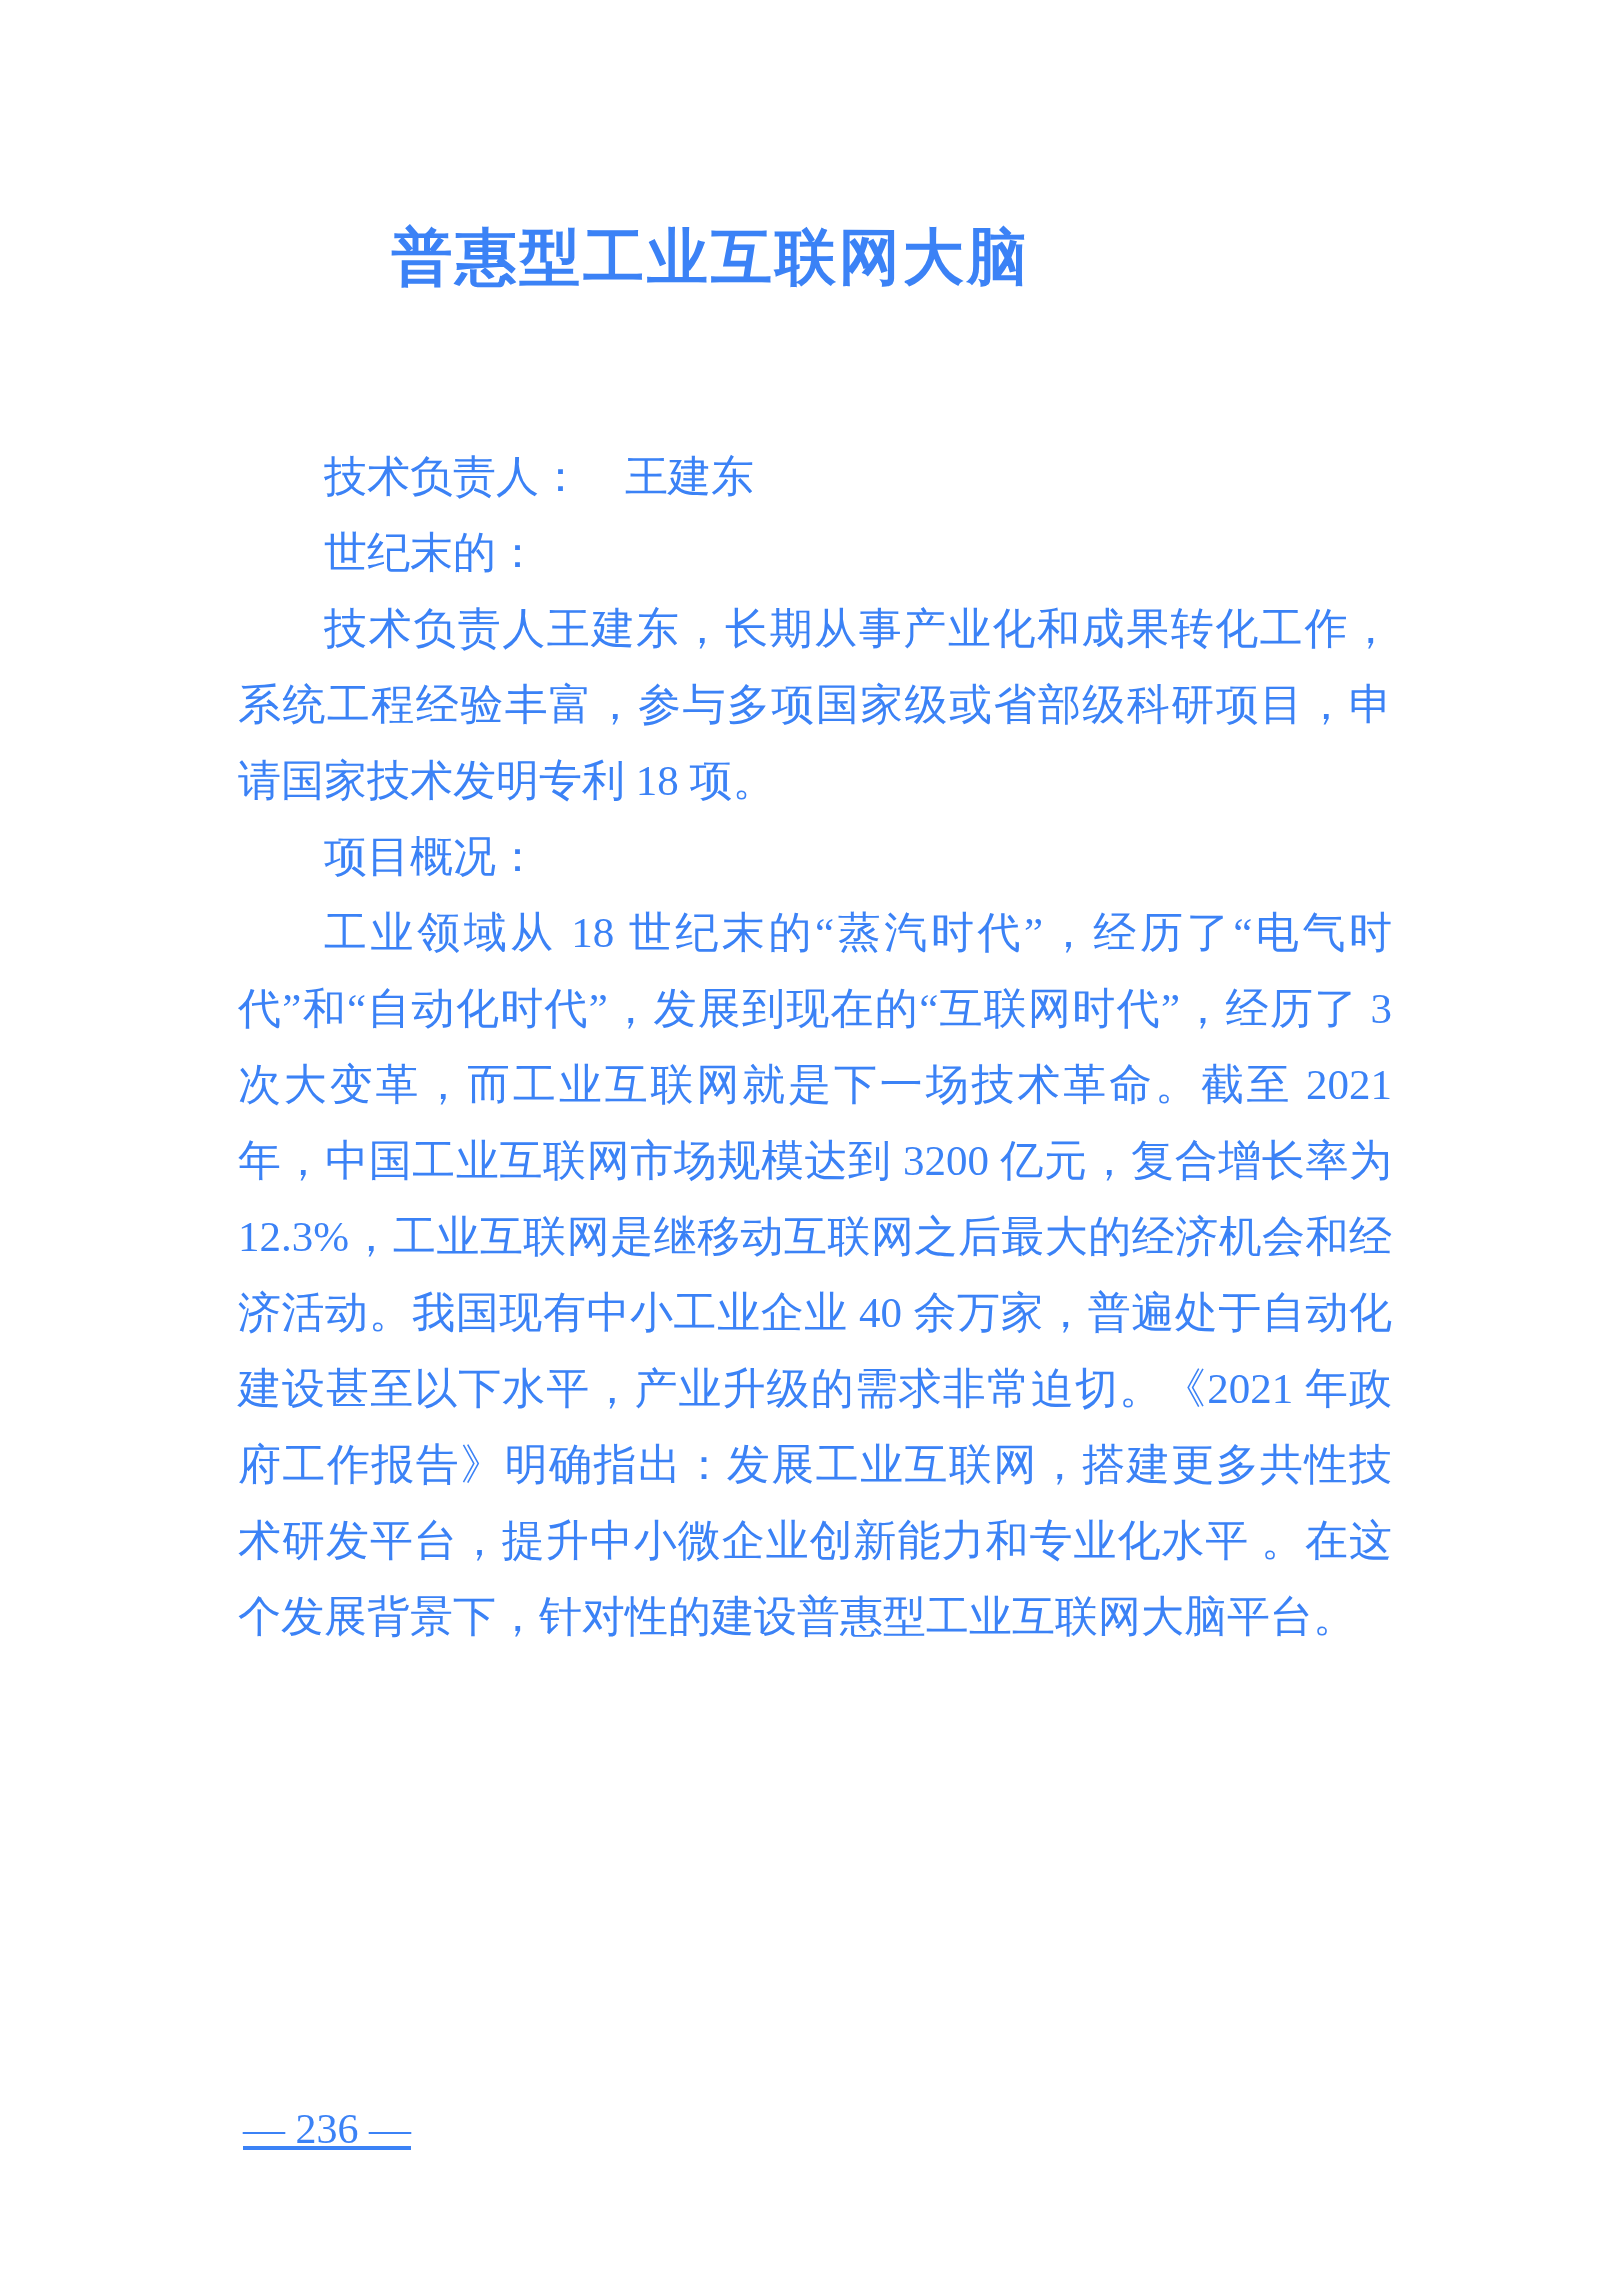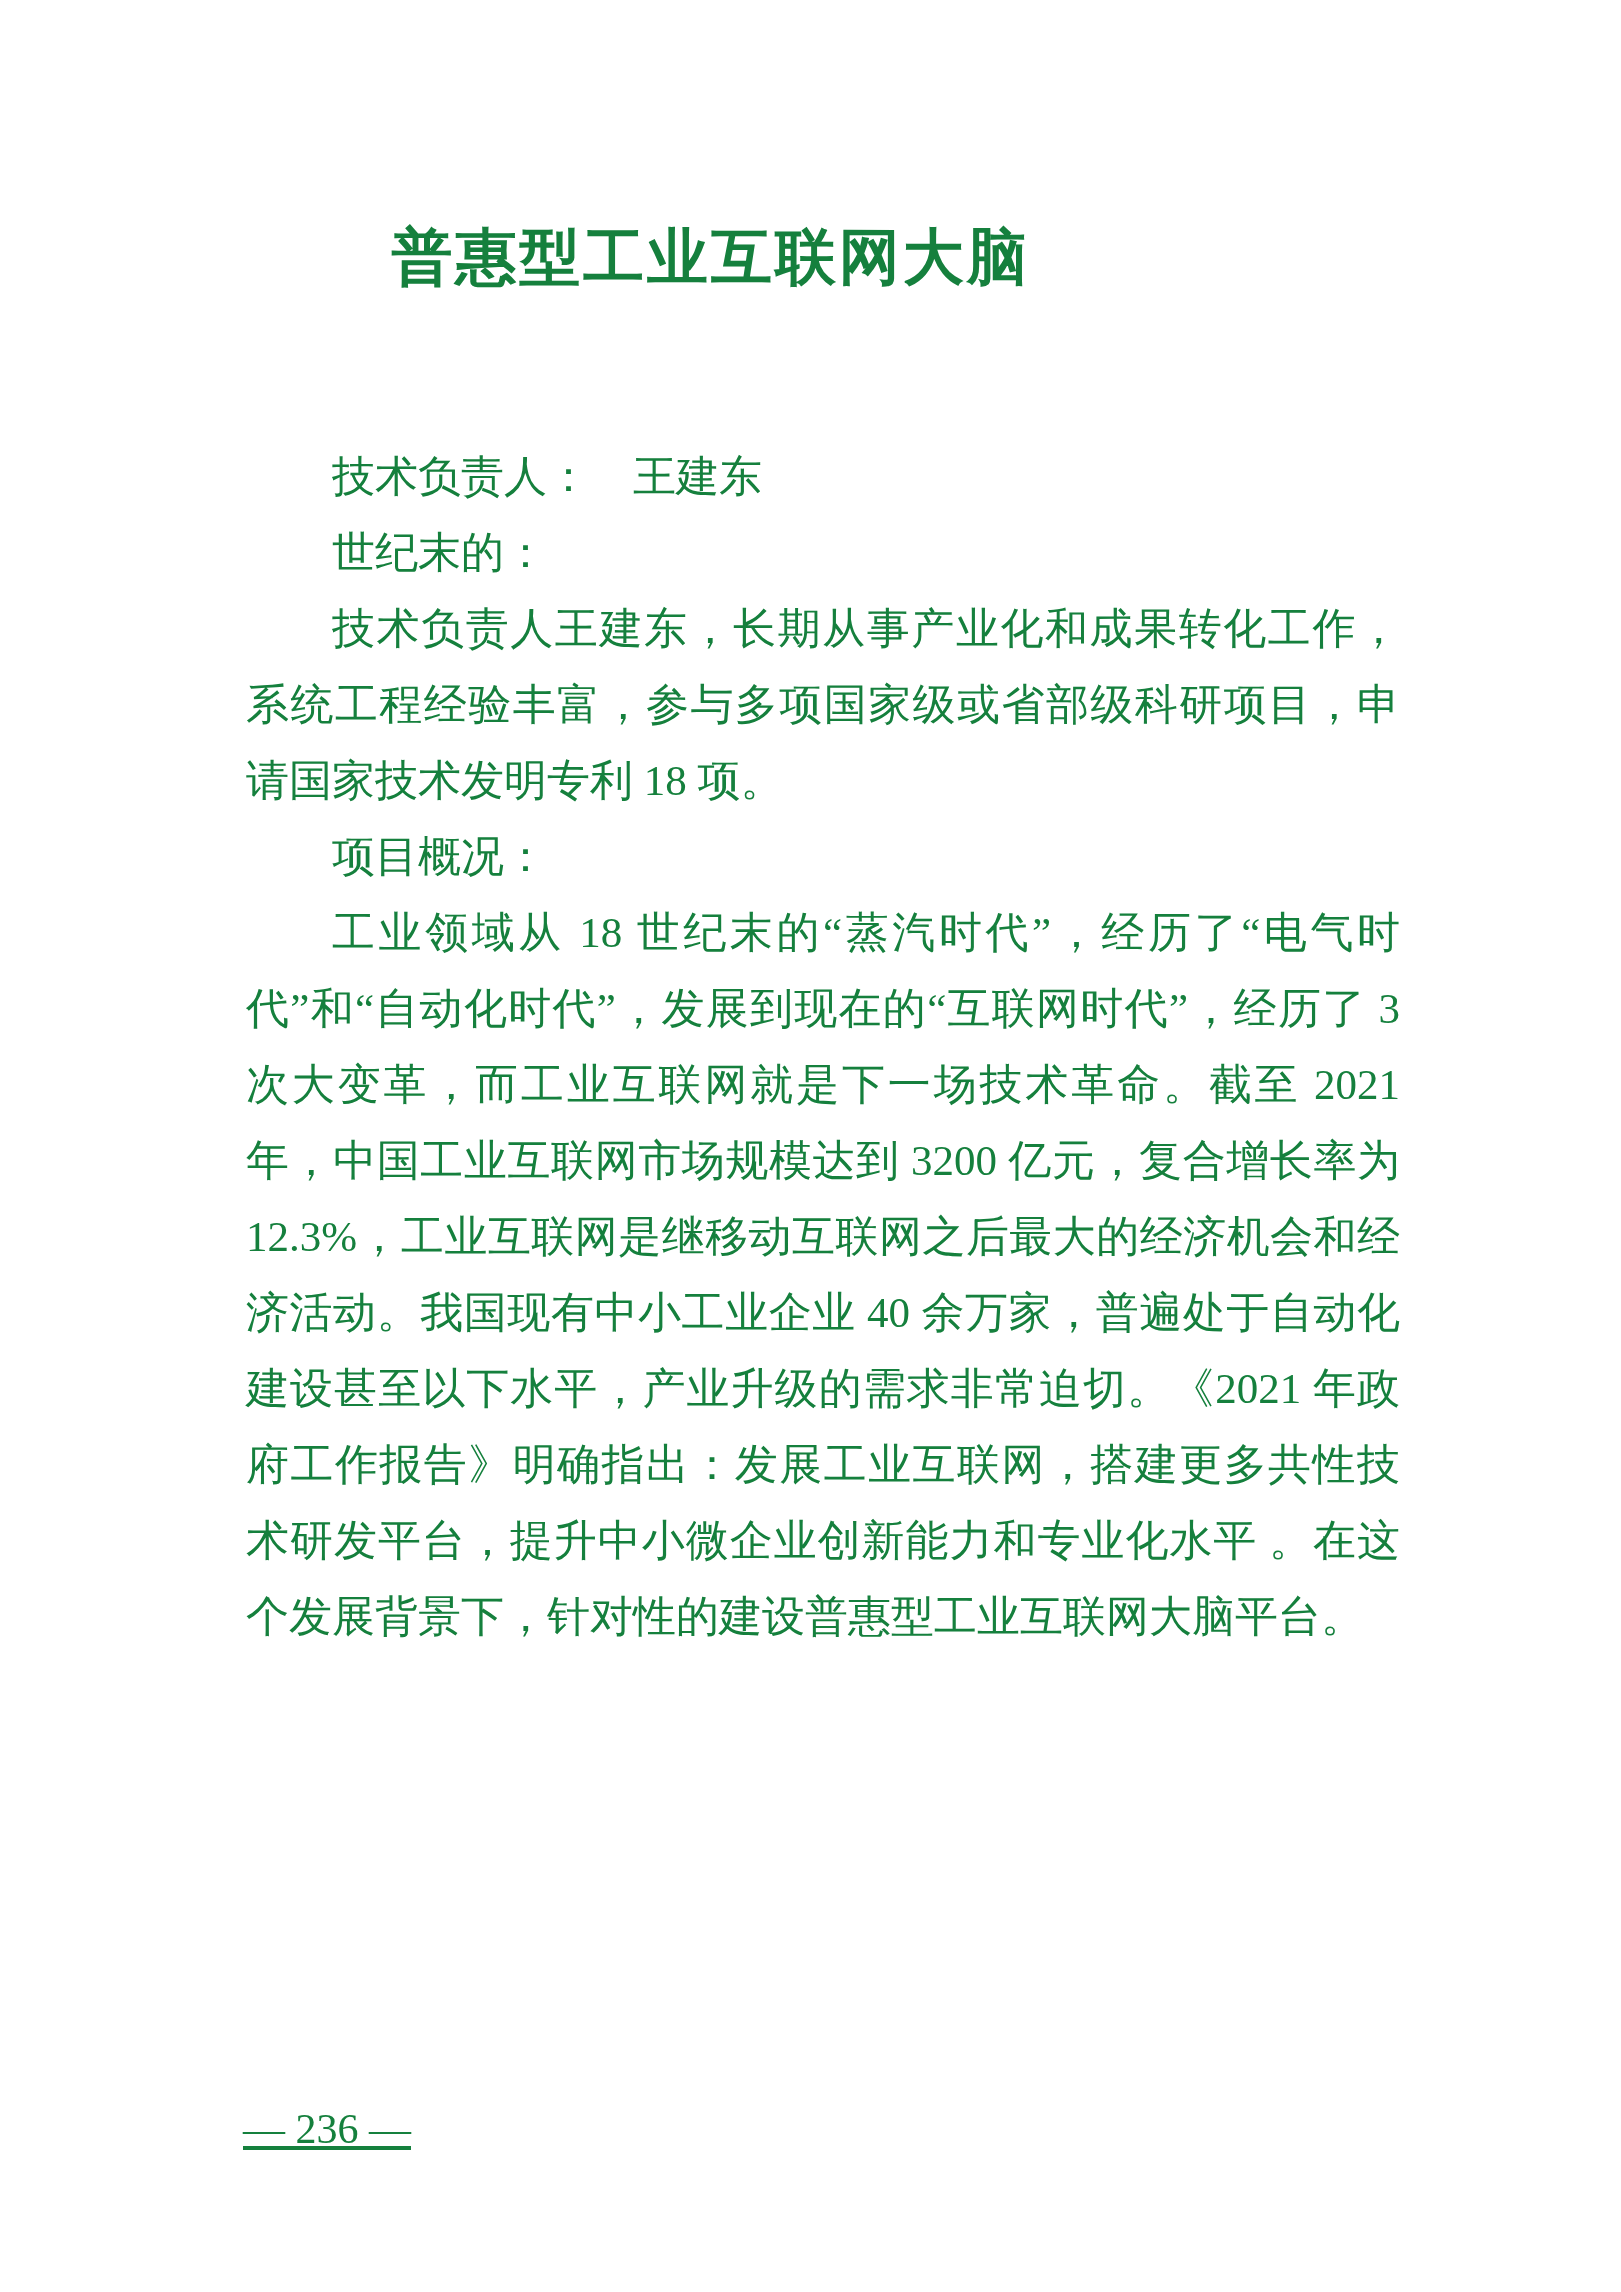--- a/index.html
+++ b/index.html
@@ -5,40 +5,40 @@
   html, body {
     margin: 0;
     padding: 0;
     background: #ffffff;
   }
   .page {
     position: relative;
     width: 1422px;
     height: 2293px;
     background: #ffffff;
-    color: #15803d;
+    color: #3b82f6;
     font-family: "Liberation Serif", "DejaVu Serif", serif;
     overflow: hidden;
   }
   .doc-title {
     position: absolute;
     top: 222px;
     left: 0;
     width: 100%;
     text-align: center;
     font-size: 61px;
     font-weight: 700;
     letter-spacing: 2.9px;
     line-height: 71px;
     white-space: nowrap;
   }
   .doc-body {
     position: absolute;
     top: 439px;
-    left: 246px;
+    left: 238px;
     width: 1154px;
     font-size: 43px;
     line-height: 76px;
     text-align: justify;
     text-justify: inter-ideograph;
   }
   .doc-body p {
     margin: 0;
     padding: 0;
     text-indent: 2em;

